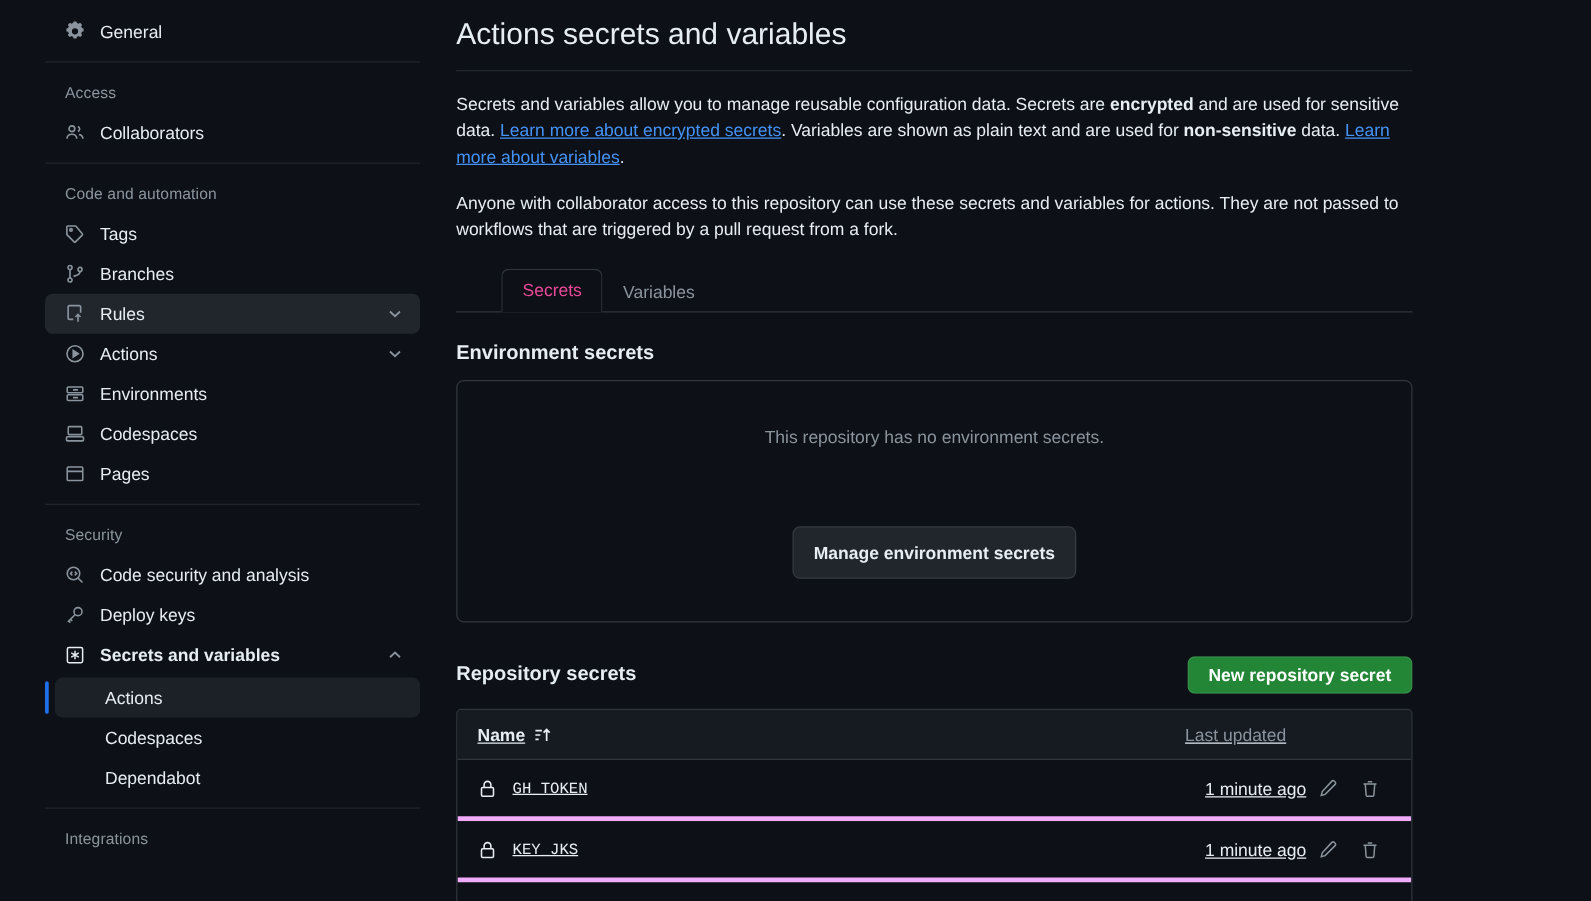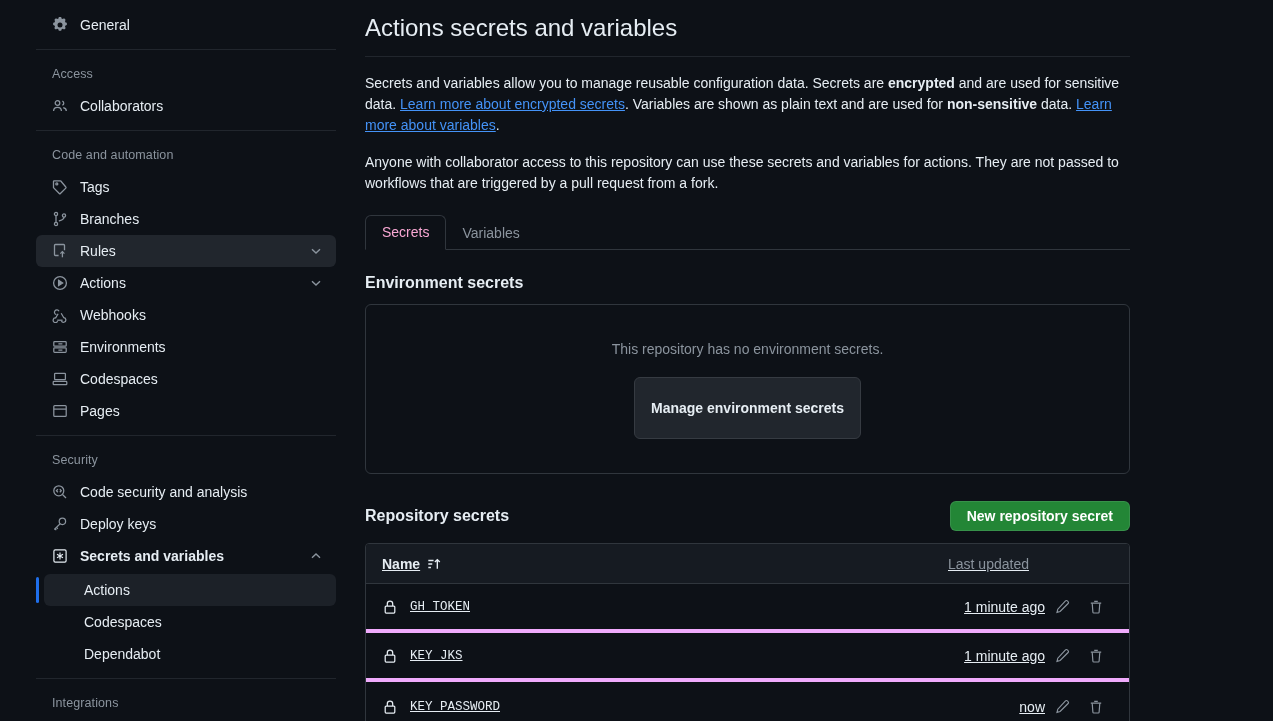--- a/index.html
+++ b/index.html
@@ -51,38 +51,39 @@
   .para b { font-weight: 700; }
 
   .tabs { display: flex; align-items: flex-end; position: relative; height: 38px; margin-top: 18px; }
   .tabs::after {
     content: ""; position: absolute; left: 0; right: 0; bottom: 0; height: 1px; background: #30363d;
   }
   .tab {
     font-size: 14px; color: #8b949e; padding: 8px 16px 9px 16px; position: relative; z-index: 2;
   }
   .tab.active {
-    color: #f9a8d4; background: #0d1117;
+    color: #ec4899; background: #0d1117;
     border: 1px solid #30363d; border-bottom: 1px solid #0d1117;
     border-radius: 6px 6px 0 0;
+    margin-left: 36px;
   }
 
   .section-head { font-size: 16px; font-weight: 600; margin: 24px 0 12px 0; }
   .section-head-row {
     display: flex; align-items: center; justify-content: space-between; margin: 27px 0 12px 0;
   }
 
   .empty-box {
     border: 1px solid #30363d; border-radius: 6px;
     padding: 36px 16px 34px 16px; text-align: center;
   }
   .empty-text { font-size: 14px; color: #8b949e; margin-bottom: 20px; }
   .btn-secondary {
     display: inline-block; background: #21262d; border: 1px solid #363b42;
-    color: #e6edf3; font-size: 14px; font-weight: 600; padding: 22px 16px; border-radius: 6px;
+    color: #e6edf3; font-size: 14px; font-weight: 600; padding: 12px 16px; border-radius: 6px; margin-top: 44px;
   }
   .btn-primary {
     display: inline-block; background: #238636; border: 1px solid rgba(240,246,252,0.1);
     color: #ffffff; font-size: 14px; font-weight: 600; padding: 6px 16px; border-radius: 6px;
   }
 
   .table { border: 1px solid #30363d; border-radius: 4px; overflow: hidden; text-decoration: underline; }
   .thead {
     display: flex; align-items: center; height: 40px;
     background: #161b22; border-bottom: 1px solid #30363d; padding: 0 16px;
@@ -184,31 +185,20 @@
           </svg>
       </span>
       <span class="lbl">Actions</span>
       <span class="chev">
         <svg viewBox="0 0 16 16" fill="none" stroke="currentColor" stroke-width="1.4">
             <path d="M4 6.2 8 10l4-3.8"></path>
           </svg>
       </span>
     </div>
 
-    <div class="nav-item">
-      <span class="ico">
-        <svg viewBox="0 0 16 16" fill="none" stroke="currentColor" stroke-width="1.25">
-            <path d="M7 4.2A2.4 2.4 0 1 0 4.4 7.6"></path>
-            <path d="M5.2 13.2h5.4"></path>
-            <path d="M6.1 6.7 3.6 11a2.3 2.3 0 1 0 2 3.1"></path>
-            <path d="M9.2 6.2l2.6 4.5a2.3 2.3 0 1 1-2.4 3"></path>
-          </svg>
-      </span>
-      <span class="lbl">Webhooks</span>
-    </div>
 
     <div class="nav-item">
       <span class="ico">
         <svg viewBox="0 0 16 16" fill="none" stroke="currentColor" stroke-width="1.25">
             <rect x="1.8" y="2.6" width="12.4" height="4.6" rx=".8"></rect>
             <rect x="1.8" y="8.8" width="12.4" height="4.6" rx=".8"></rect>
             <path d="M4 4.9h.01M4 11.1h.01" stroke-width="1.6"></path>
             <path d="M6.4 4.9h4M6.4 11.1h4"></path>
           </svg>
       </span>

